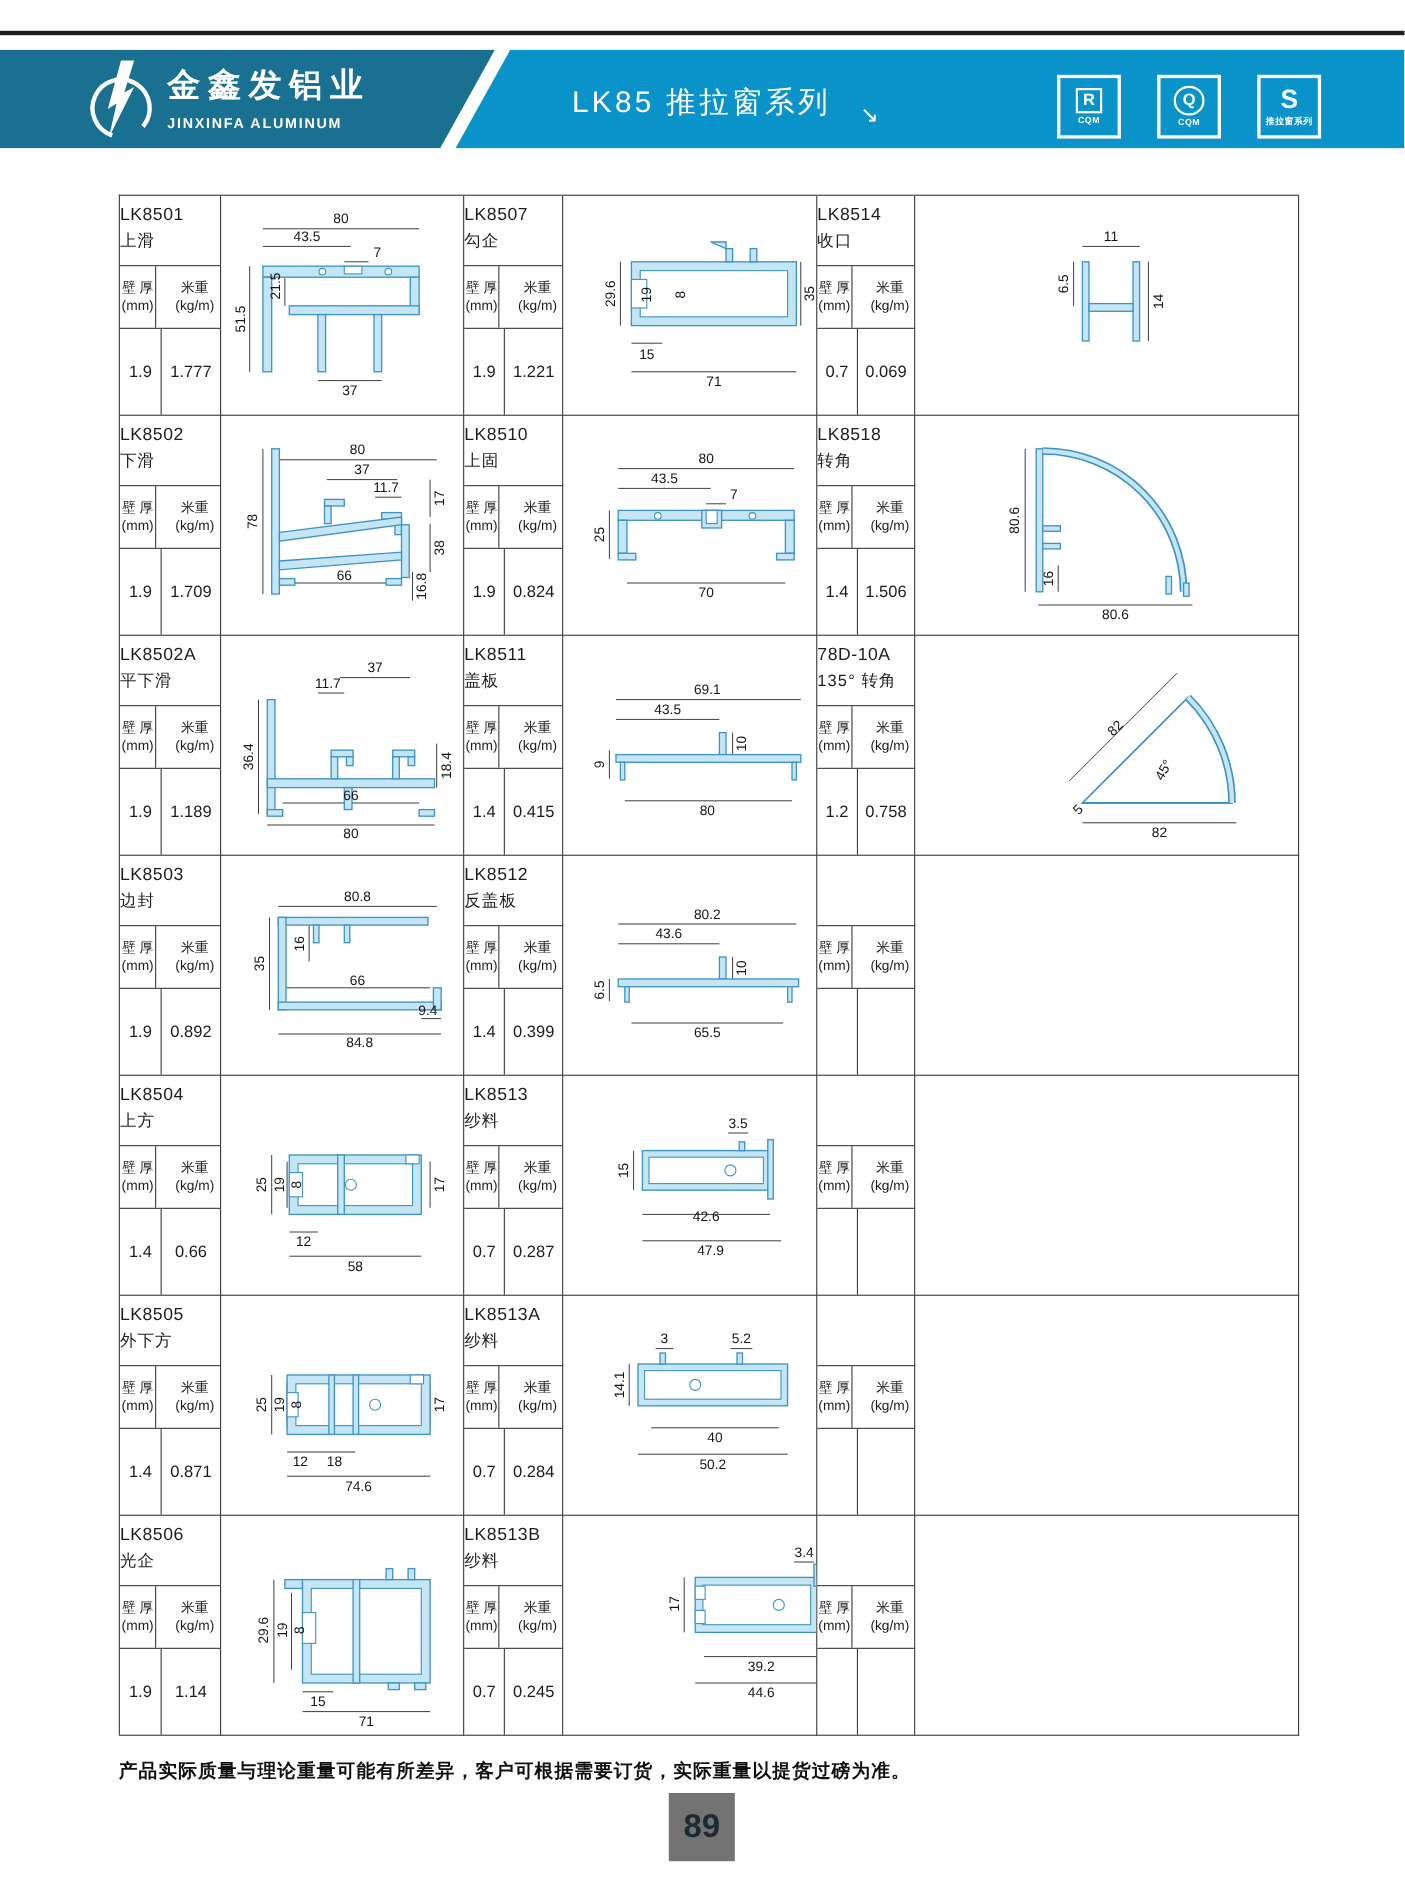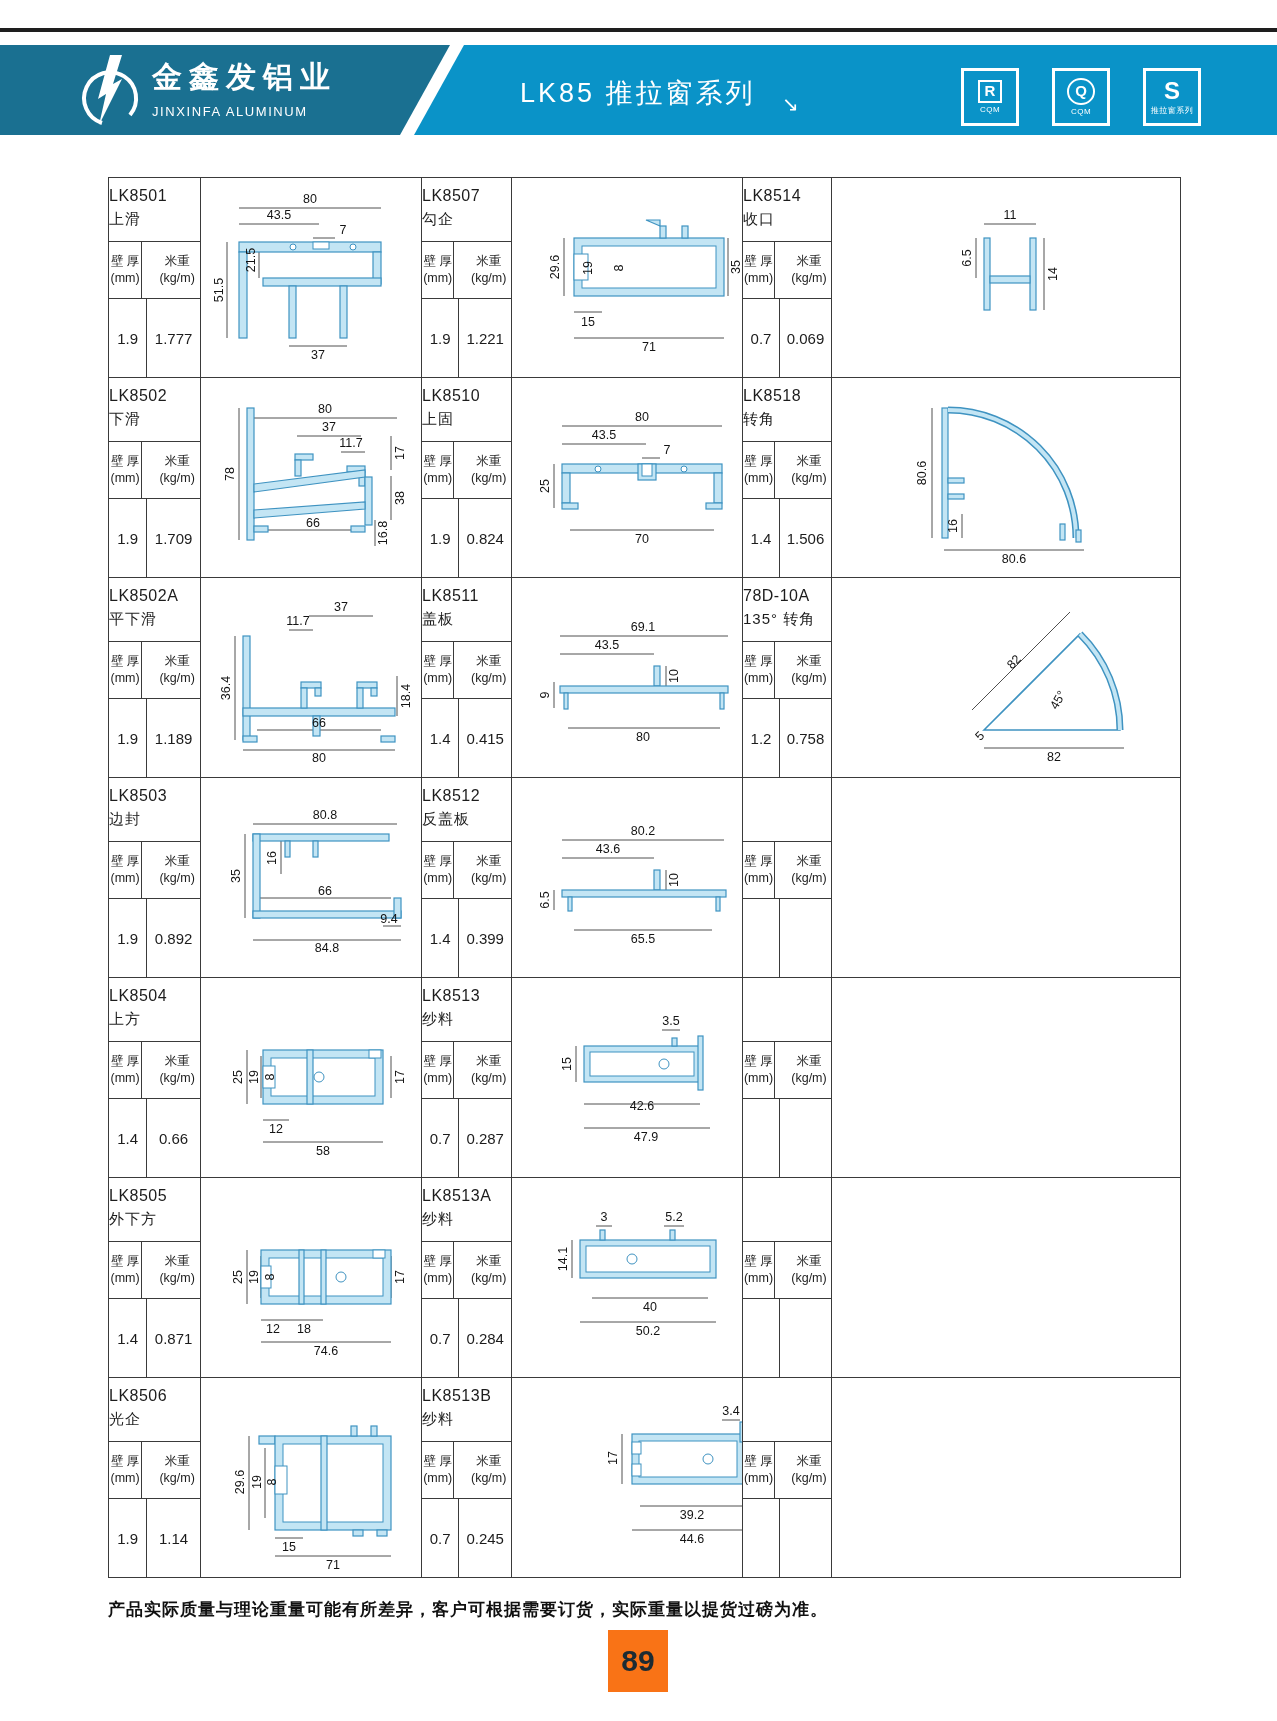--- a/index.html
+++ b/index.html
@@ -10,31 +10,31 @@
 
   
   .band{position:absolute;top:45px;left:0;width:1277px;height:90px;}
   .band-left{position:absolute;inset:0;background:#1a7091;
              clip-path:polygon(0 0,450px 0,400px 100%,0 100%);}
   .band-right{position:absolute;inset:0;background:#0a93c8;
               clip-path:polygon(464px 0,100% 0,100% 100%,414px 100%);}
   .logo{position:absolute;left:72px;top:8px;}
   .brand{position:absolute;left:152px;top:12px;color:#fff;}
   .brand-cn{font-size:30px;font-weight:bold;letter-spacing:7px;}
-  .brand-en{font-size:13px;font-weight:normal;letter-spacing:1.6px;margin-top:6px;}
+  .brand-en{font-size:13px;font-weight:bold;letter-spacing:1.6px;margin-top:6px;}
   .series{position:absolute;left:520px;top:30px;color:#fff;font-size:27px;letter-spacing:3px;}
   .series .arrow{display:inline-block;font-size:20px;margin-left:16px;transform:translateY(9px);}
   .badges{position:absolute;left:961px;top:23px;display:flex;gap:33px;}
   .badge{width:58px;height:58px;border:3px solid #fff;box-sizing:border-box;color:#fff;
          display:flex;flex-direction:column;align-items:center;justify-content:center;}
   .badge .shape{border:2px solid #fff;font-size:15px;font-weight:bold;line-height:1.1;
                 padding:1px 5px;margin-bottom:2px;}
   .badge.circle .shape{border-radius:50%;padding:3px 6px;}
   .badge.plain .shape{border:none;font-size:24px;padding:0;margin-bottom:0;}
-  .badge .sub{font-size:8px;font-weight:normal;letter-spacing:.5px;}
+  .badge .sub{font-size:8px;font-weight:bold;letter-spacing:.5px;}
 
   
   .tbl{position:absolute;left:108px;top:177px;width:1072px;
        display:grid;grid-template-columns:92px 221px 90px 231px 89px 349px;
        grid-auto-rows:200px;border-top:1px solid #3a3a3a;border-left:1px solid #3a3a3a;}
   .cell{border-right:1px solid #3a3a3a;border-bottom:1px solid #3a3a3a;box-sizing:border-box;}
   .info{display:flex;flex-direction:column;}
   .it{height:64px;border-bottom:1px solid #3a3a3a;text-align:left;padding-top:9px;box-sizing:border-box;}
   .it .code{font-size:16px;letter-spacing:.5px;}
   .it .pname{font-size:15px;margin-top:5px;letter-spacing:1px;}
@@ -52,21 +52,21 @@
   .ln{stroke:#3c3c3c;stroke-width:0.9;}
   .arc{fill:none;stroke:#3f93c1;stroke-width:7;}
   .arci{fill:none;stroke:#c3e5f4;stroke-width:4;}
   .pie{fill:none;stroke:#3f93c1;stroke-width:1.6;}
   .dm{position:absolute;font-size:12.5px;color:#141414;transform:translate(-50%,-50%);white-space:nowrap;}
   .dmv{position:absolute;font-size:12.5px;color:#141414;white-space:nowrap;
        transform:translate(-50%,-50%) rotate(-90deg);}
 
   
   .note{position:absolute;left:108px;top:1598px;font-size:17px;font-weight:bold;letter-spacing:1px;color:#101010;}
-  .page-badge{position:absolute;left:608px;top:1630px;width:60px;height:62px;background:#f97316;
+  .page-badge{position:absolute;left:608px;top:1630px;width:60px;height:62px;background:#737373;
               display:flex;align-items:center;justify-content:center;}
   .page-badge span{font-size:30px;font-weight:bold;color:#1c2b33;}
 </style>
 </head>
 <body>
 
 <div class="top-rule"></div>
 
 <div class="band">
   <div class="band-left"></div>

